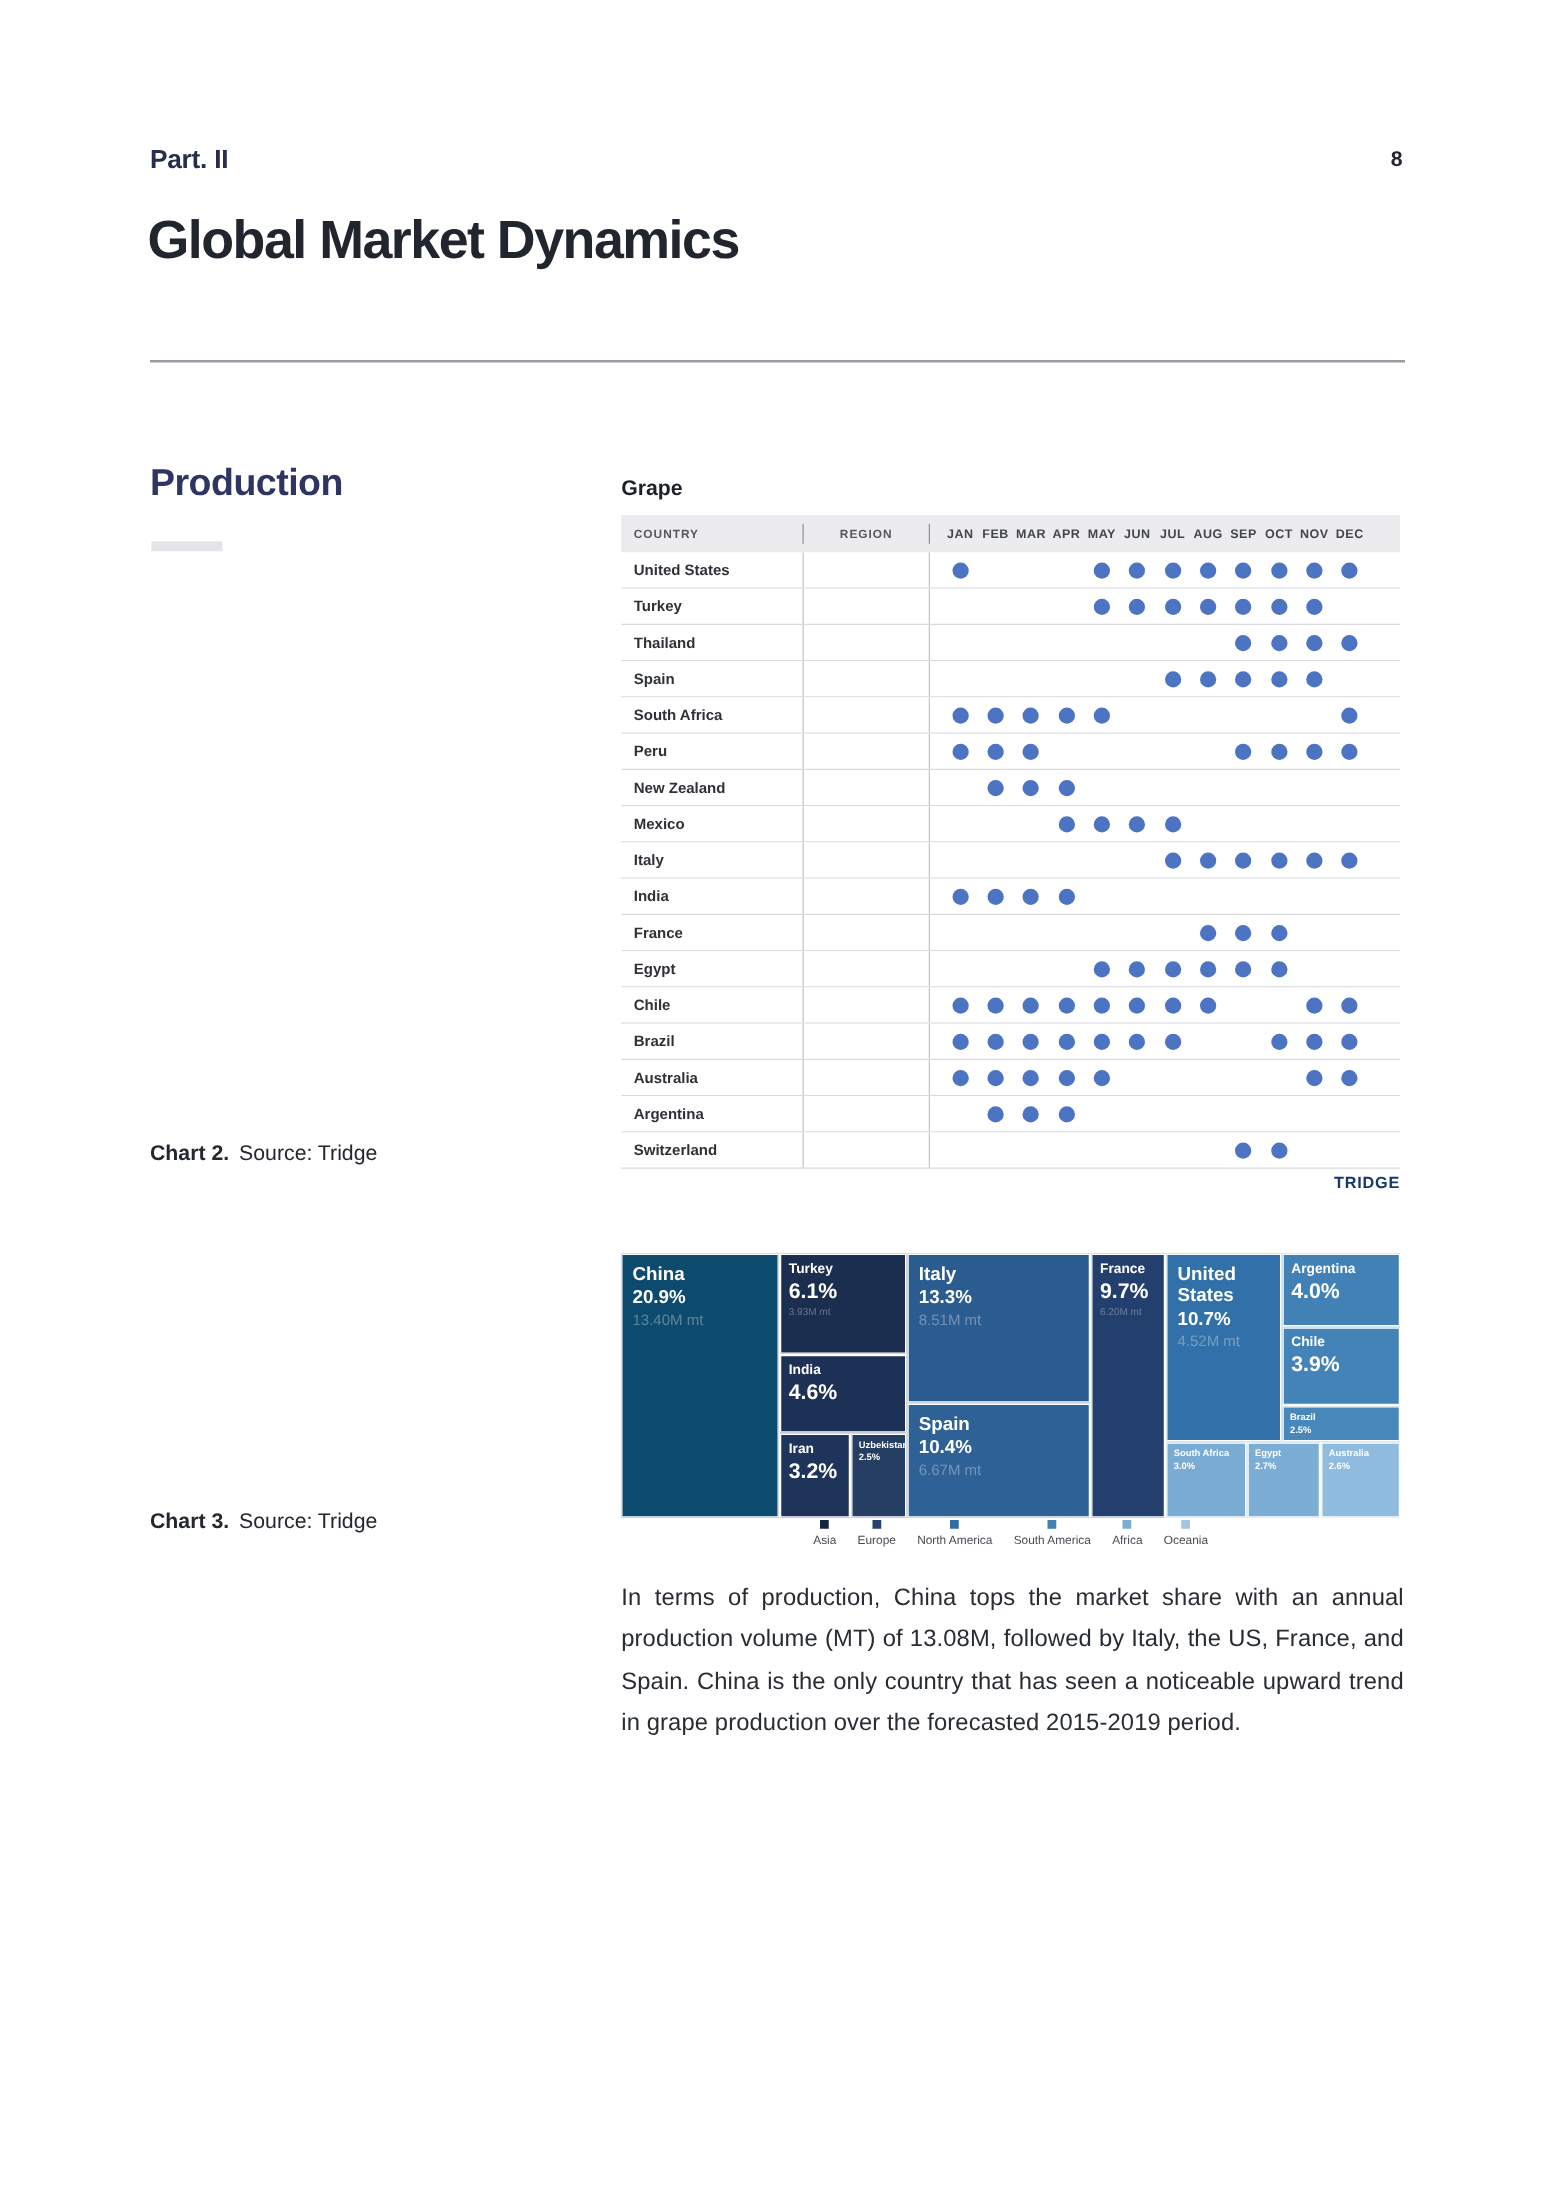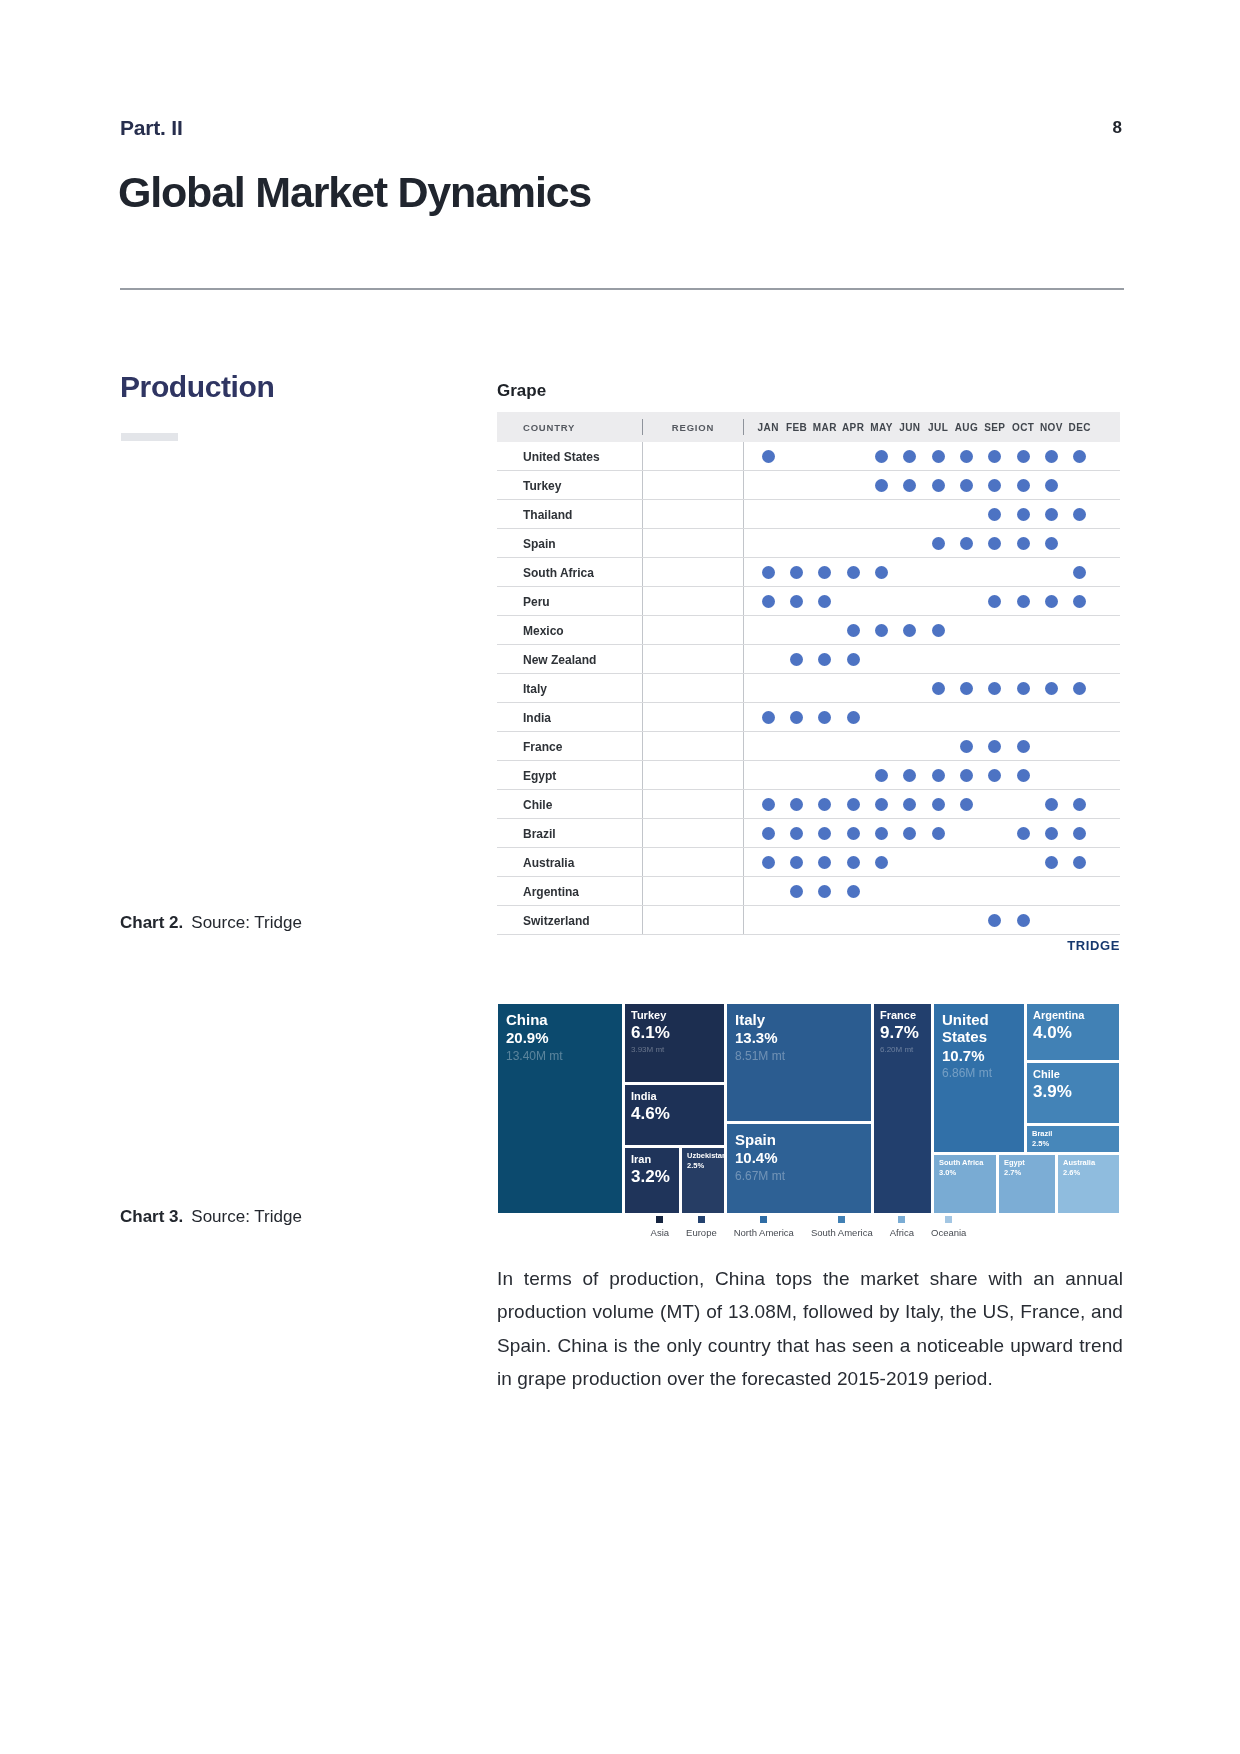--- a/index.html
+++ b/index.html
@@ -21,21 +21,21 @@
   .caption-3 { top:1207px; }
   .caption b { font-weight:700; margin-right:8px; }
   
   .chart-title { position:absolute; left:497px; top:381px; font-size:17px; font-weight:700; color:#1d2127; }
   .season { position:absolute; left:497px; top:412px; width:623px; }
   .season .hdr {
     display:flex; height:30px; background:#ececee; align-items:center;
     font-size:9.5px; font-weight:700; color:#54585f; letter-spacing:0.8px;
   }
   .season .row { display:flex; height:29px; align-items:center; border-bottom:1px solid #d9dadd; background:#fff; }
-  .col-country { width:145px; padding-left:26px; }
+  .col-country { width:145px; padding-left:10px; }
   .col-region  { width:102px; text-align:center; border-left:1px solid #c2c5ca; border-right:1px solid #c2c5ca; height:100%; display:flex; align-items:center; justify-content:center; }
   .hdr .col-region { border-left:1px solid #8e939b; border-right:1px solid #8e939b; height:16px; }
   .col-months  { width:376px; display:flex; padding-left:10px; padding-right:26px; height:100%; align-items:center; }
   .mcell { flex:1 1 0; display:flex; align-items:center; justify-content:center; height:100%; }
   .hdr .mcell { font-size:10px; font-weight:700; color:#41464d; letter-spacing:0.4px; }
   .country-name { font-size:12px; font-weight:700; color:#2e3237; }
   .dot { width:13px; height:13px; border-radius:50%; }
   .brand { position:absolute; left:497px; top:938px; width:623px; text-align:right; font-size:13px; font-weight:800; color:#16386e; letter-spacing:0.6px; }
   
   .treemap { position:absolute; left:497px; top:1003px; width:623px; height:211px; background:#ffffff; }
@@ -278,62 +278,62 @@
             </div>
             <div class="mcell">
               <div class="dot" style="background: rgb(77, 115, 195);"></div>
             </div>
             <div class="mcell">
               <div class="dot" style="background: rgb(77, 115, 195);"></div>
             </div>
           </div>
         </div>
         <div class="row">
+          <div class="col-country"><span class="country-name">New Zealand</span></div>
+          <div class="col-region"></div>
+          <div class="col-months">
+            <div class="mcell"></div>
+            <div class="mcell">
+              <div class="dot" style="background: rgb(77, 115, 195);"></div>
+            </div>
+            <div class="mcell">
+              <div class="dot" style="background: rgb(77, 115, 195);"></div>
+            </div>
+            <div class="mcell">
+              <div class="dot" style="background: rgb(77, 115, 195);"></div>
+            </div>
+            <div class="mcell"></div>
+            <div class="mcell"></div>
+            <div class="mcell"></div>
+            <div class="mcell"></div>
+            <div class="mcell"></div>
+            <div class="mcell"></div>
+            <div class="mcell"></div>
+            <div class="mcell"></div>
+          </div>
+        </div>
+        <div class="row">
           <div class="col-country"><span class="country-name">Mexico</span></div>
           <div class="col-region"></div>
           <div class="col-months">
             <div class="mcell"></div>
             <div class="mcell"></div>
             <div class="mcell"></div>
             <div class="mcell">
               <div class="dot" style="background: rgb(77, 115, 195);"></div>
             </div>
             <div class="mcell">
               <div class="dot" style="background: rgb(77, 115, 195);"></div>
             </div>
             <div class="mcell">
               <div class="dot" style="background: rgb(77, 115, 195);"></div>
             </div>
             <div class="mcell">
               <div class="dot" style="background: rgb(77, 115, 195);"></div>
             </div>
-            <div class="mcell"></div>
-            <div class="mcell"></div>
-            <div class="mcell"></div>
-            <div class="mcell"></div>
-            <div class="mcell"></div>
-          </div>
-        </div>
-        <div class="row">
-          <div class="col-country"><span class="country-name">New Zealand</span></div>
-          <div class="col-region"></div>
-          <div class="col-months">
-            <div class="mcell"></div>
-            <div class="mcell">
-              <div class="dot" style="background: rgb(77, 115, 195);"></div>
-            </div>
-            <div class="mcell">
-              <div class="dot" style="background: rgb(77, 115, 195);"></div>
-            </div>
-            <div class="mcell">
-              <div class="dot" style="background: rgb(77, 115, 195);"></div>
-            </div>
-            <div class="mcell"></div>
-            <div class="mcell"></div>
-            <div class="mcell"></div>
             <div class="mcell"></div>
             <div class="mcell"></div>
             <div class="mcell"></div>
             <div class="mcell"></div>
             <div class="mcell"></div>
           </div>
         </div>
         <div class="row">
           <div class="col-country"><span class="country-name">Italy</span></div>
           <div class="col-region"></div>
@@ -637,21 +637,21 @@
         <div class="t-vol">6.67M mt</div>
       </div>
       <div class="tile md" style="left: 376px; top: 0px; width: 59px; height: 211px; background: rgb(34, 63, 109);">
         <div class="t-name">France</div>
         <div class="t-pct">9.7%</div>
         <div class="t-vol">6.20M mt</div>
       </div>
       <div class="tile lg" style="left: 436px; top: 0px; width: 92px; height: 150px; background: rgb(49, 112, 168);">
         <div class="t-name">United States</div>
         <div class="t-pct">10.7%</div>
-        <div class="t-vol">6.86M mt</div>
+        <div class="t-vol">4.52M mt</div>
       </div>
       <div class="tile md" style="left: 529px; top: 0px; width: 94px; height: 58px; background: rgb(65, 129, 181);">
         <div class="t-name">Argentina</div>
         <div class="t-pct">4.0%</div>
       </div>
       <div class="tile md" style="left: 529px; top: 59px; width: 94px; height: 62px; background: rgb(67, 131, 183);">
         <div class="t-name">Chile</div>
         <div class="t-pct">3.9%</div>
       </div>
       <div class="tile sm" style="left: 529px; top: 122px; width: 94px; height: 28px; background: rgb(71, 135, 186);">

